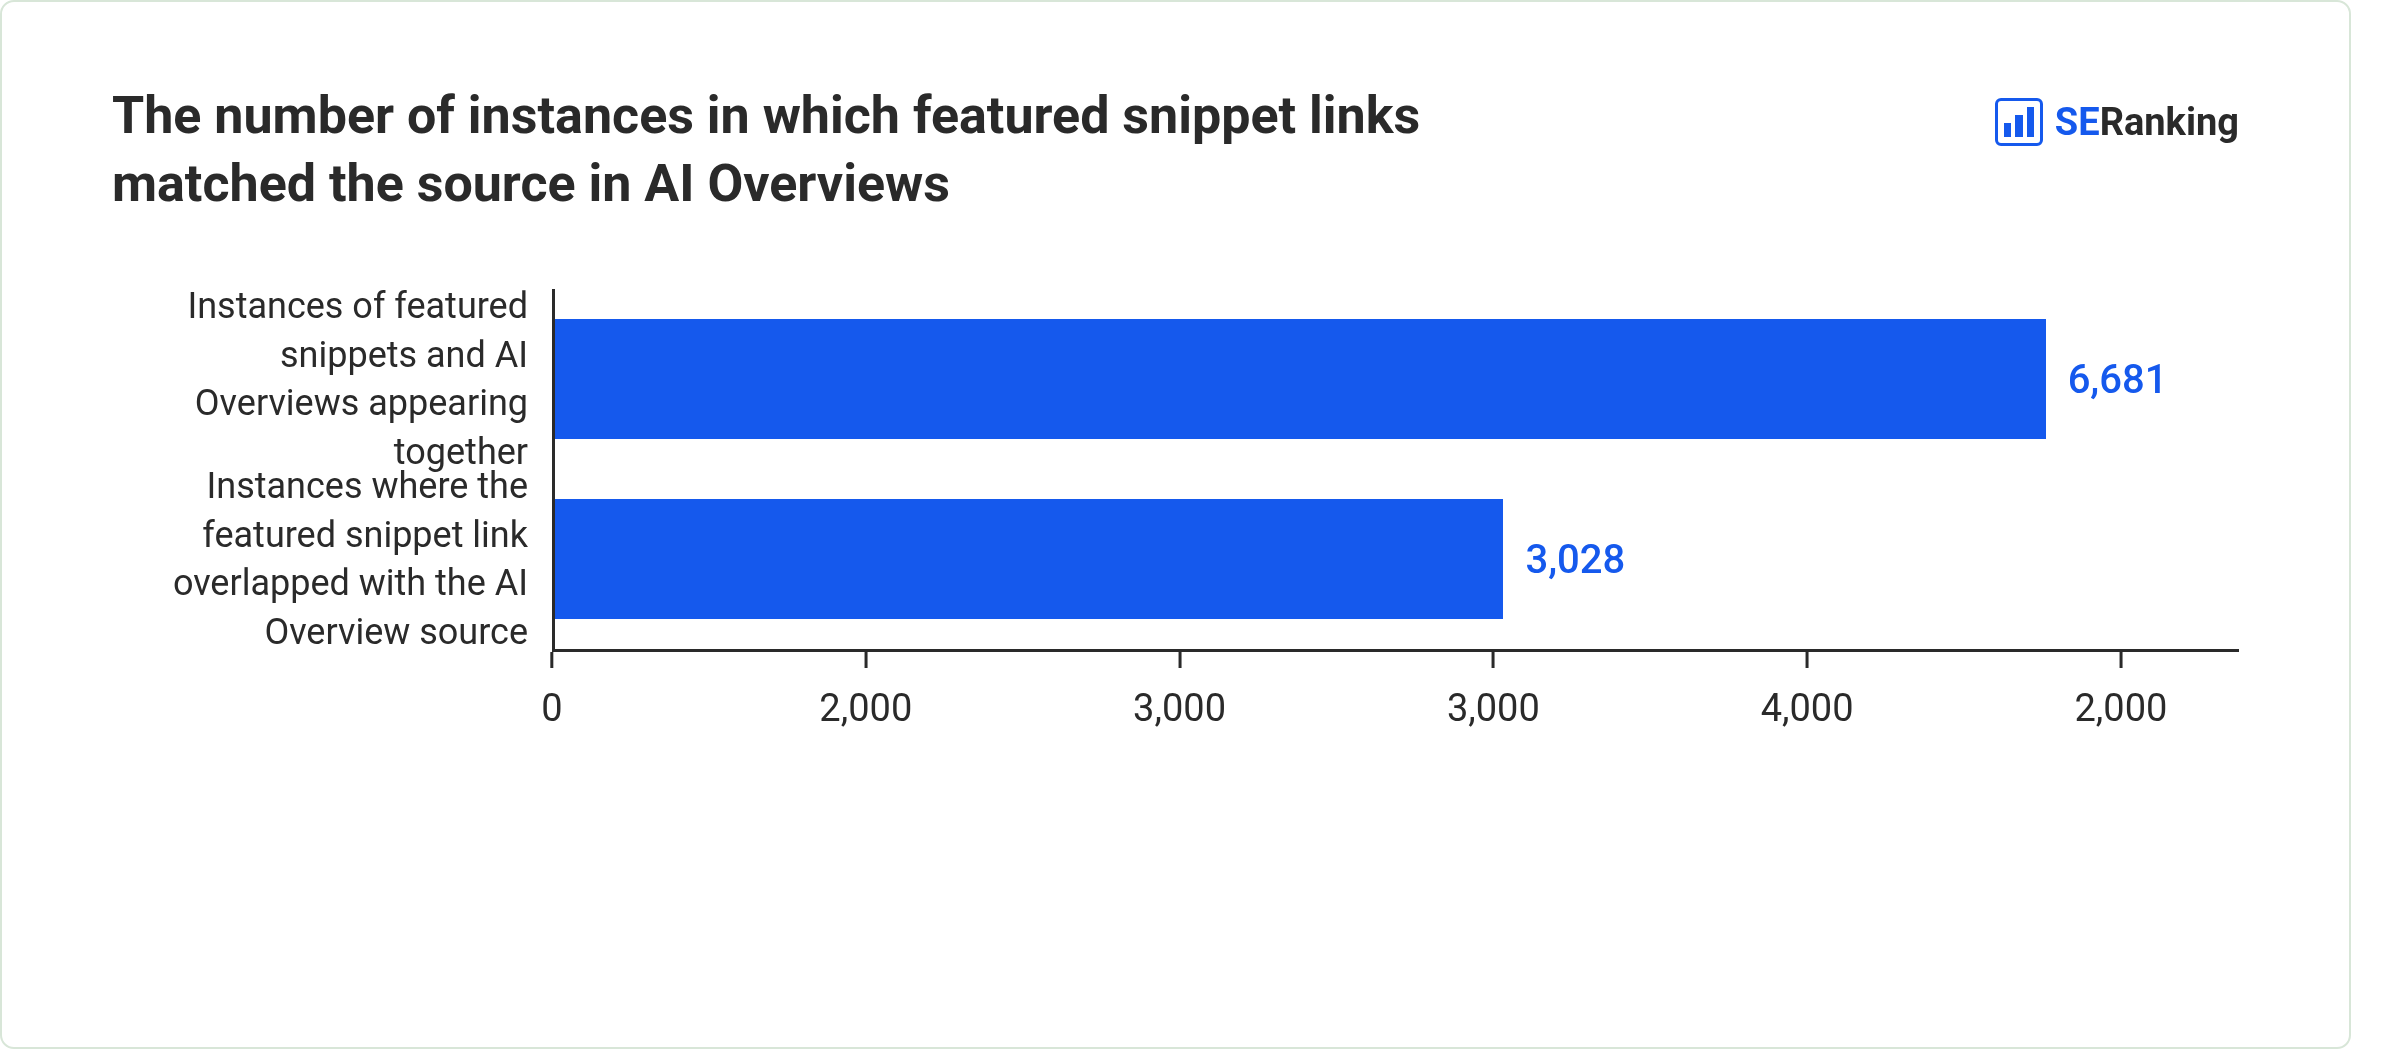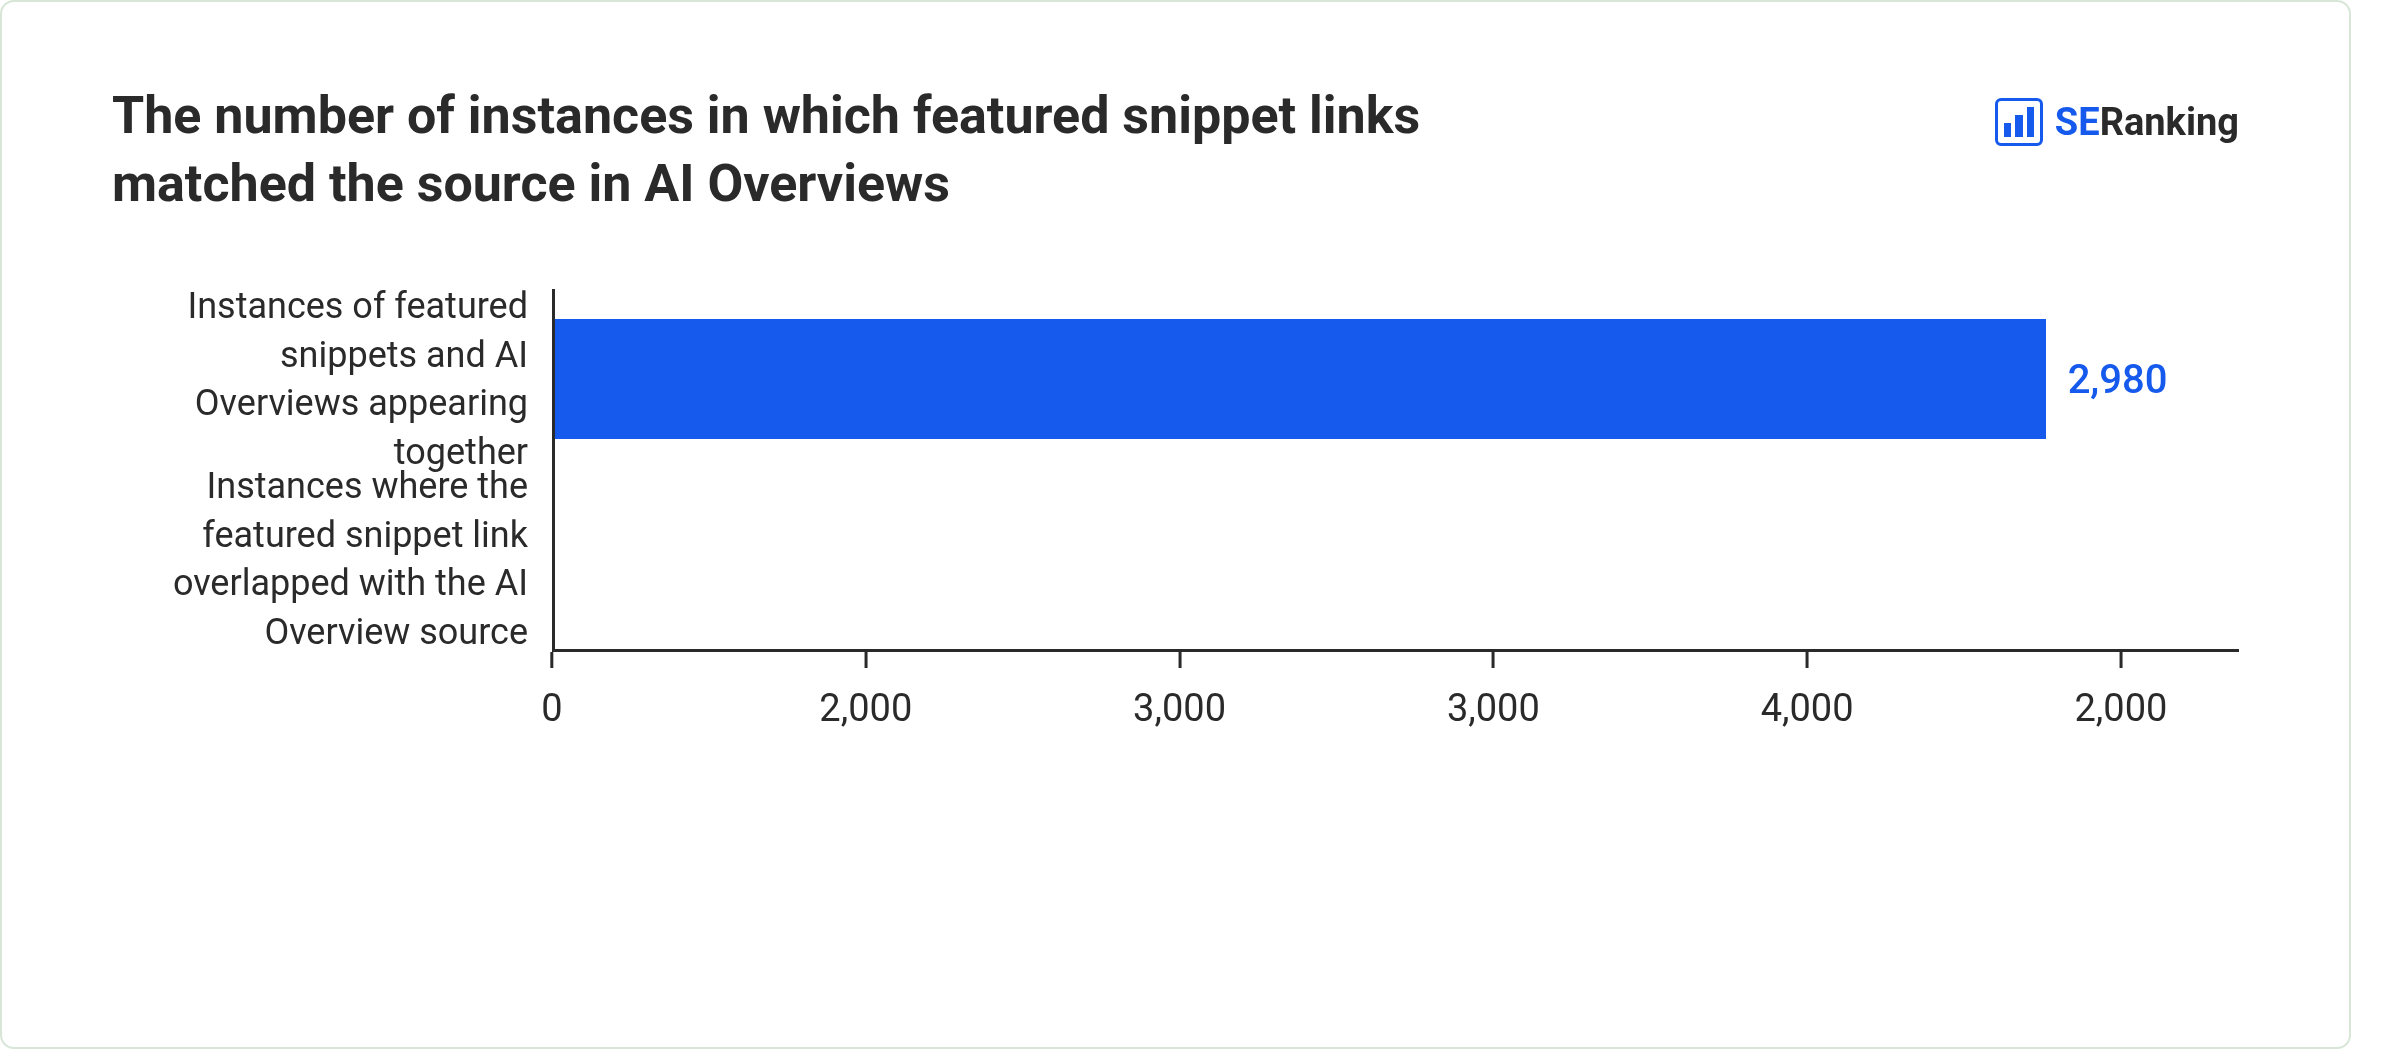--- a/index.html
+++ b/index.html
@@ -144,21 +144,25 @@
   <div class="chart-area">
     <div class="y-labels">
       <div class="y-label-row">Instances of featured snippets and AI Overviews appearing together</div>
       <div class="y-label-row">Instances where the featured snippet link overlapped with the AI Overview source</div>
     </div>
     <div class="plot">
       <div class="plot-inner" id="plot-inner">
 
       <div class="row" style="top: 0px;">
             <div class="hbar" style="width: 88.5174%; background: rgb(21, 89, 237);"></div>
-            <div class="val">2,980</div>
+            <div class="val">6,681</div>
+          </div>
+          <div class="row" style="top: 180px;">
+            <div class="hbar" style="width: 56.3208%; background: rgb(21, 89, 237);"></div>
+            <div class="val">3,028</div>
           </div>
         </div>
       <div class="x-axis" id="x-axis">
 
       <div class="tick" style="left: 0%;">
             <div class="tick-mark"></div>
             <div class="tick-label">0</div>
           </div>
           <div class="tick" style="left: 18.6%;">
             <div class="tick-mark"></div>

